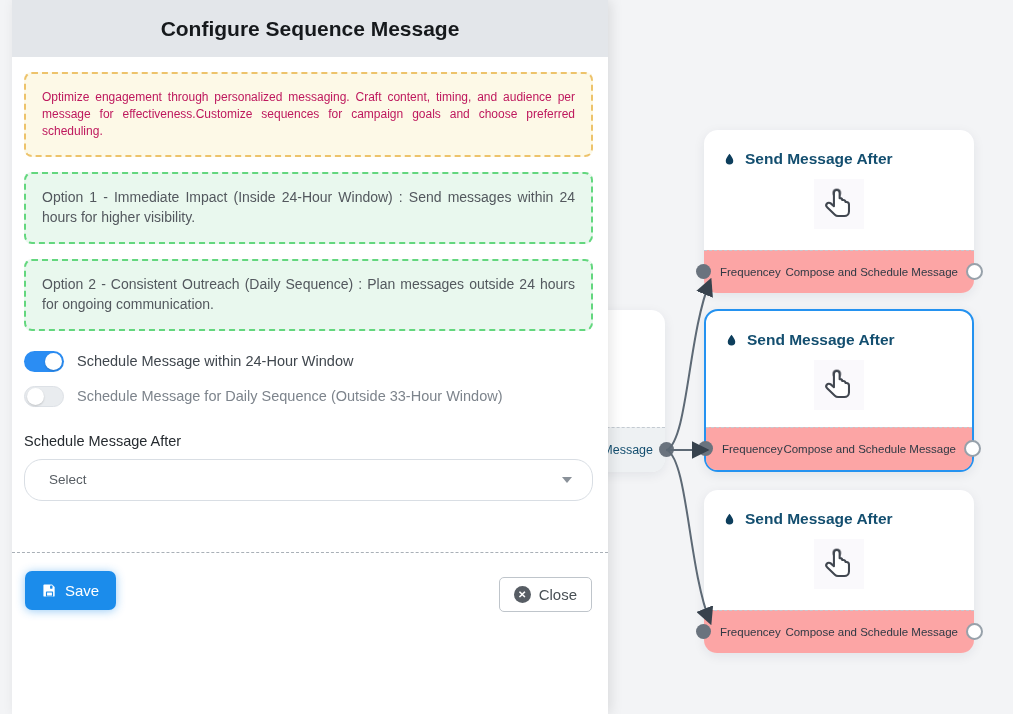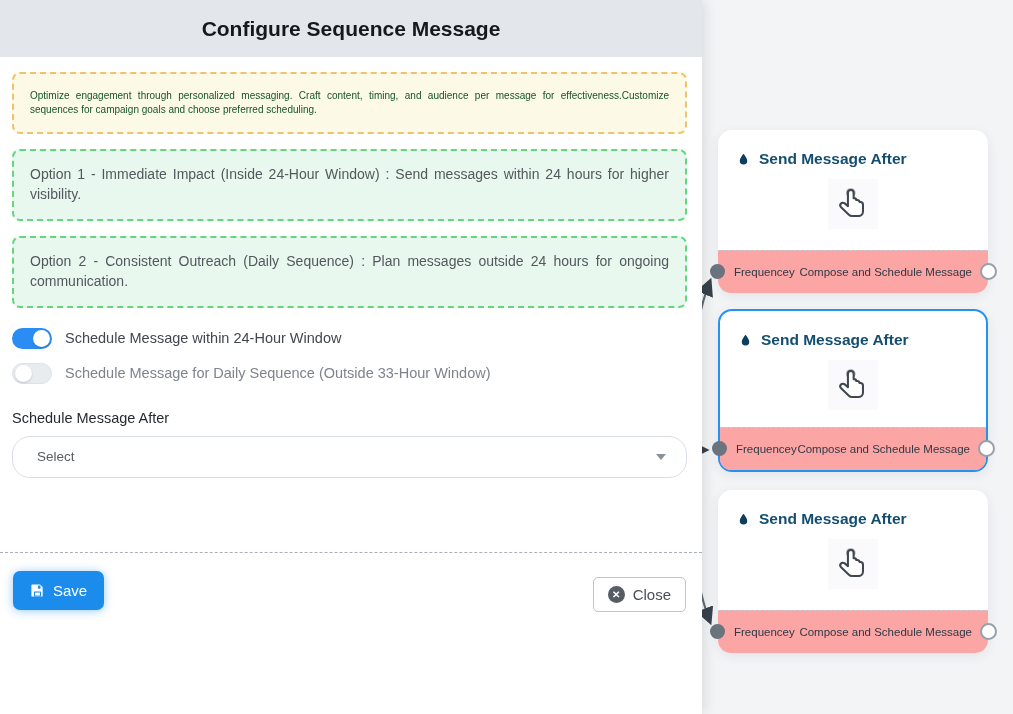--- a/index.html
+++ b/index.html
@@ -3,21 +3,21 @@
 <meta charset="utf-8">
 <style>
   * { margin:0; padding:0; box-sizing:border-box; }
   html,body { width:1013px; height:714px; overflow:hidden; }
   body { font-family:"Liberation Sans", sans-serif; background:#f3f4f6; position:relative; }
 
   
   #flow { position:absolute; left:596px; top:0; width:417px; height:714px; background:#f3f4f6; overflow:hidden; }
   #edges { position:absolute; left:0; top:0; width:417px; height:714px; z-index:3; pointer-events:none; }
 
-  .node-card { position:absolute; left:122px; width:270px; height:163px; background:#ffffff;
+  .node-card { position:absolute; left:108px; width:270px; height:163px; background:#ffffff;
                border-radius:14px; box-shadow:0 3px 12px rgba(30,40,60,.08); z-index:2;text-align:right; }
   .node-card.selected { border:2px solid #2492f0; }
   .node-top { height:120px; display:flex; flex-direction:column; }
   .node-title { display:flex; align-items:center; gap:8px; padding:20px 0 0 18px;
                 font-size:15.5px; font-weight:700; color:#134e6f; }
   .hand-box { width:50px; height:50px; margin:11px auto 0; background:#faf9fc;
               display:flex; align-items:center; justify-content:center; }
   .node-footer { position:absolute; left:0; right:0; bottom:0; height:43px; background:#fca5a5;
                  border-top:1px dashed #c3cad1; border-radius:0 0 13px 13px;
                  display:flex; align-items:center; justify-content:space-between;
@@ -31,28 +31,28 @@
   .source-card { position:absolute; left:-50px; top:310px; width:119px; height:162px; background:#ffffff;
                  border-radius:14px; box-shadow:0 3px 12px rgba(30,40,60,.08); z-index:2; }
   .source-footer { position:absolute; left:0; right:0; bottom:0; height:45px; background:#eef1f3;
                    border-top:1px dashed #c3cad1; border-radius:0 0 13px 13px;
                    display:flex; align-items:center; justify-content:flex-end;
                    padding-right:12px; font-size:12.5px; color:#134e6f; }
   .source-handle { position:absolute; right:-9px; bottom:15px; width:15px; height:15px;
                    background:#6a737e; border-radius:50%; z-index:4; }
 
   
-  #modal { position:absolute; left:0; top:0; width:702px; height:714px; background:#ffffff;
+  #modal { position:absolute; left:12px; top:0; width:596px; height:714px; background:#ffffff;
            z-index:10; box-shadow:3px 0 12px rgba(0,0,0,.10); }
   #modal-header { height:57px; background:#e3e6ea; display:flex; align-items:center; justify-content:center;
                   font-size:21px; font-weight:700; color:#16191c; }
   #modal-body { padding:0 15px 0 12px; }
 
   .note-box { margin-top:15px; border:2px dashed #edc36b; background:#fdf9e7; border-radius:8px;
-              padding:15px 16px; font-size:10px; line-height:1.42; color:#14532d; text-align:justify; }
+              padding:15px 16px; font-size:12px; line-height:1.42; color:#be185d; text-align:justify; }
   .opt-box  { margin-top:15px; border:2px dashed #63d77e; background:#e9f8ee; border-radius:8px;
               padding:14px 16px; font-size:14px; line-height:1.42; color:#53585e; text-align:justify; }
 
   .toggle-row { display:flex; align-items:center; gap:13px; margin-top:20px; }
   .toggle-row + .toggle-row { margin-top:14px; }
   .toggle { width:40px; height:21px; border-radius:11px; position:relative; flex:0 0 auto; cursor:pointer; }
   .toggle.on  { background:#2b8df3; }
   .toggle.off { background:#e9ecef; border:1px solid #dde1e6; }
   .toggle .knob { position:absolute; top:2px; width:17px; height:17px; background:#ffffff; border-radius:50%;
                   box-shadow:0 1px 2px rgba(0,0,0,.18); }

